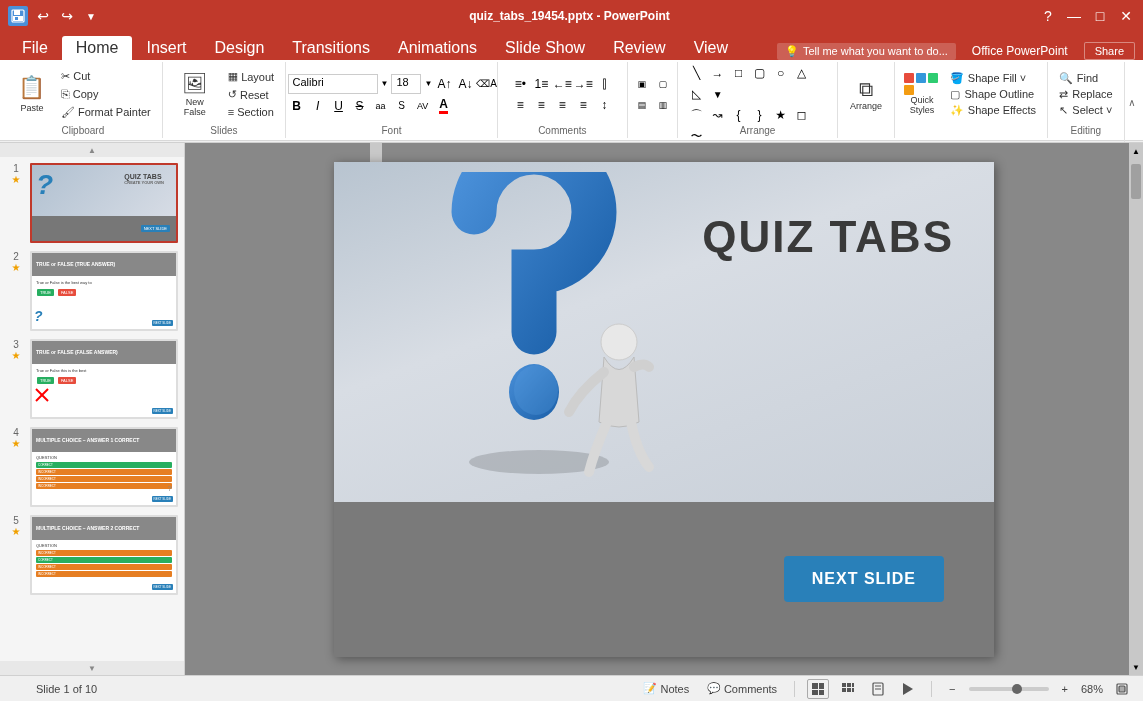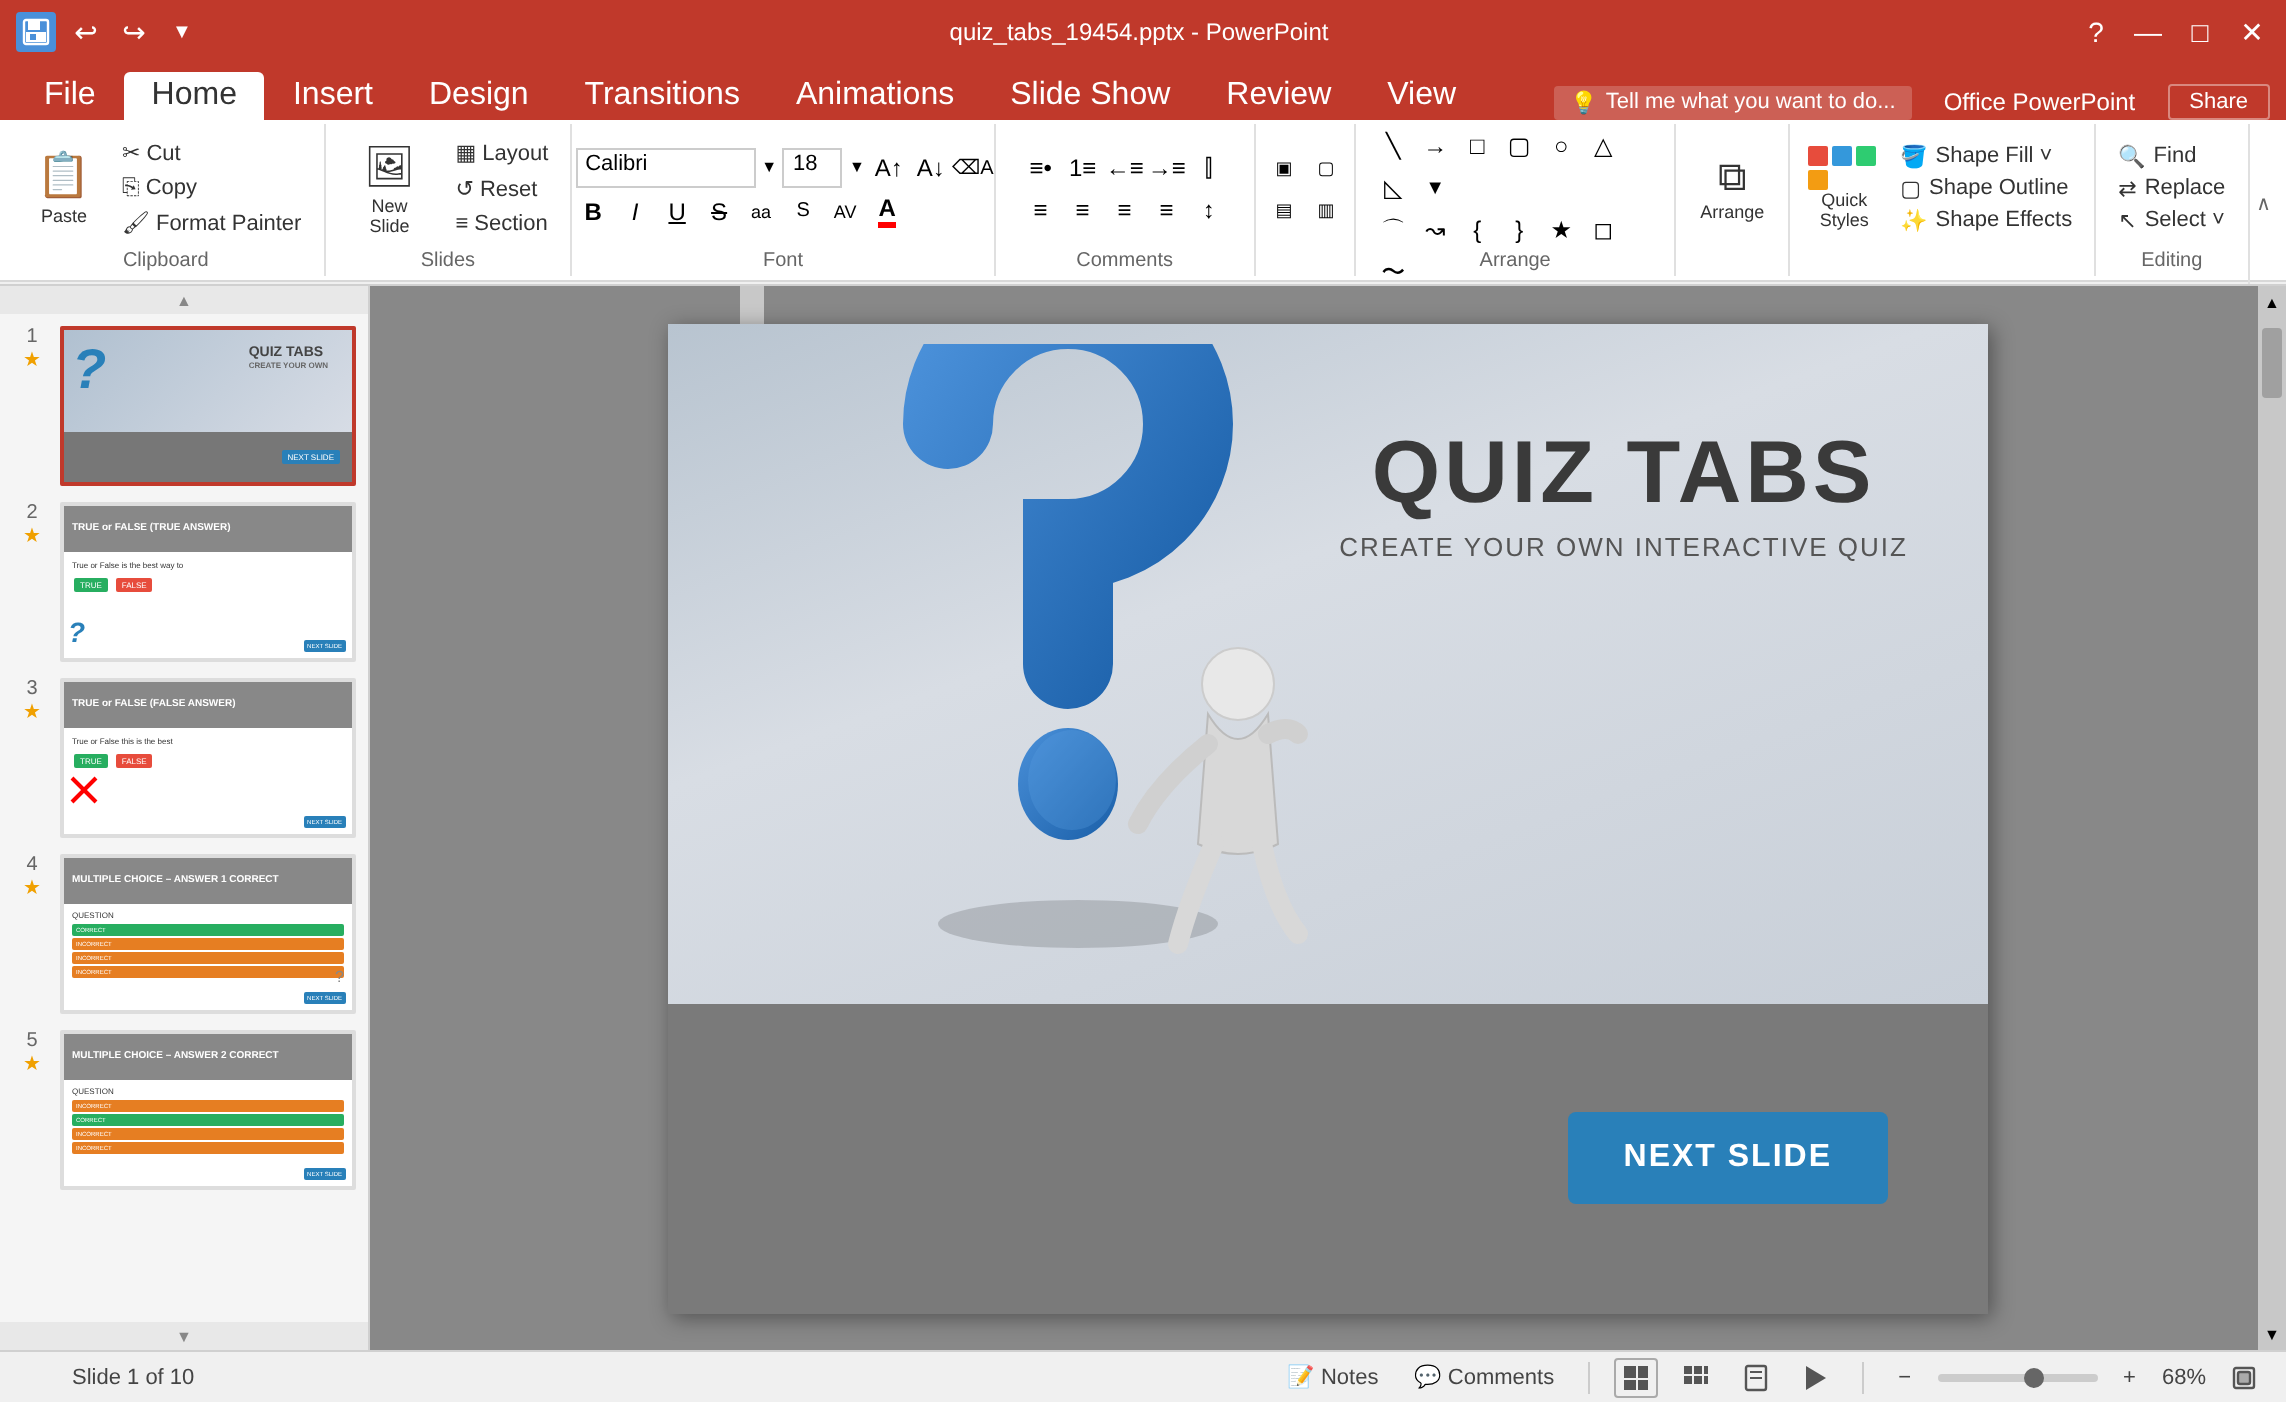--- a/index.html
+++ b/index.html
@@ -10,21 +10,21 @@
       height: 32px;
       background: #c0392b;
       display: flex;
       align-items: center;
       justify-content: space-between;
       padding: 0 8px;
       color: white;
       flex-shrink: 0;
     }
     .title-bar-left { display: flex; align-items: center; gap: 6px; }
-    .title-bar-center { flex: 1; text-align: center; font-size: 12px; }
+    .title-bar-center { flex: 1; text-align: center; font-size: 12px; font-weight: bold; }
     .title-bar-right { display: flex; align-items: center; gap: 8px; }
     .title-btn { width: 18px; height: 18px; display: flex; align-items: center; justify-content: center; cursor: pointer; font-size: 14px; }
     .save-icon { width: 20px; height: 20px; background: #4a90d9; border-radius: 2px; display: flex; align-items: center; justify-content: center; }
 
     
     .ribbon { background: #fff; flex-shrink: 0; border-bottom: 1px solid #d0d0d0; }
 
     
     .tab-bar {
       height: 28px;
@@ -373,21 +373,21 @@
         </div>
       </div>
       <div class="ribbon-group-label">Clipboard</div>
     </div>
 
     <div class="ribbon-group" style="padding-bottom:14px;">
       <div class="ribbon-group-inner">
         <div class="ribbon-btn-large" style="width:52px;">
           <div class="icon" style="font-size:20px;">🖼</div>
           <span style="white-space:pre-line;font-size:9px;">New
-Slide</span>
+False</span>
         </div>
         <div class="ribbon-col">
           <div class="ribbon-btn-small">
             <span>▦</span>
             <span>Layout</span>
           </div>
           <div class="ribbon-btn-small">
             <span>↺</span>
             <span>Reset</span>
           </div>
@@ -728,21 +728,20 @@
 
               <path d="M 38,110 Q 25,140 20,160" stroke="#d8d8d8" stroke-width="10" fill="none" stroke-linecap="round"></path>
 
               <path d="M 62,110 Q 68,140 80,155" stroke="#d8d8d8" stroke-width="10" fill="none" stroke-linecap="round"></path>
             </g>
           </svg>
         </div>
 
         <div class="quiz-text-area">
           <div class="quiz-title">QUIZ TABS</div>
-          <div class="quiz-subtitle">CREATE YOUR OWN INTERACTIVE QUIZ</div>
         </div>
       </div>
 
       <div class="slide-bottom">
         <div class="next-slide-btn">NEXT SLIDE</div>
       </div>
     </div>
 
     <div style="position:absolute;right:0;top:0;bottom:0;width:14px;background:#c8c8c8;display:flex;flex-direction:column;align-items:center;">
       <div style="height:16px;display:flex;align-items:center;justify-content:center;cursor:pointer;font-size:8px;">▲</div>

